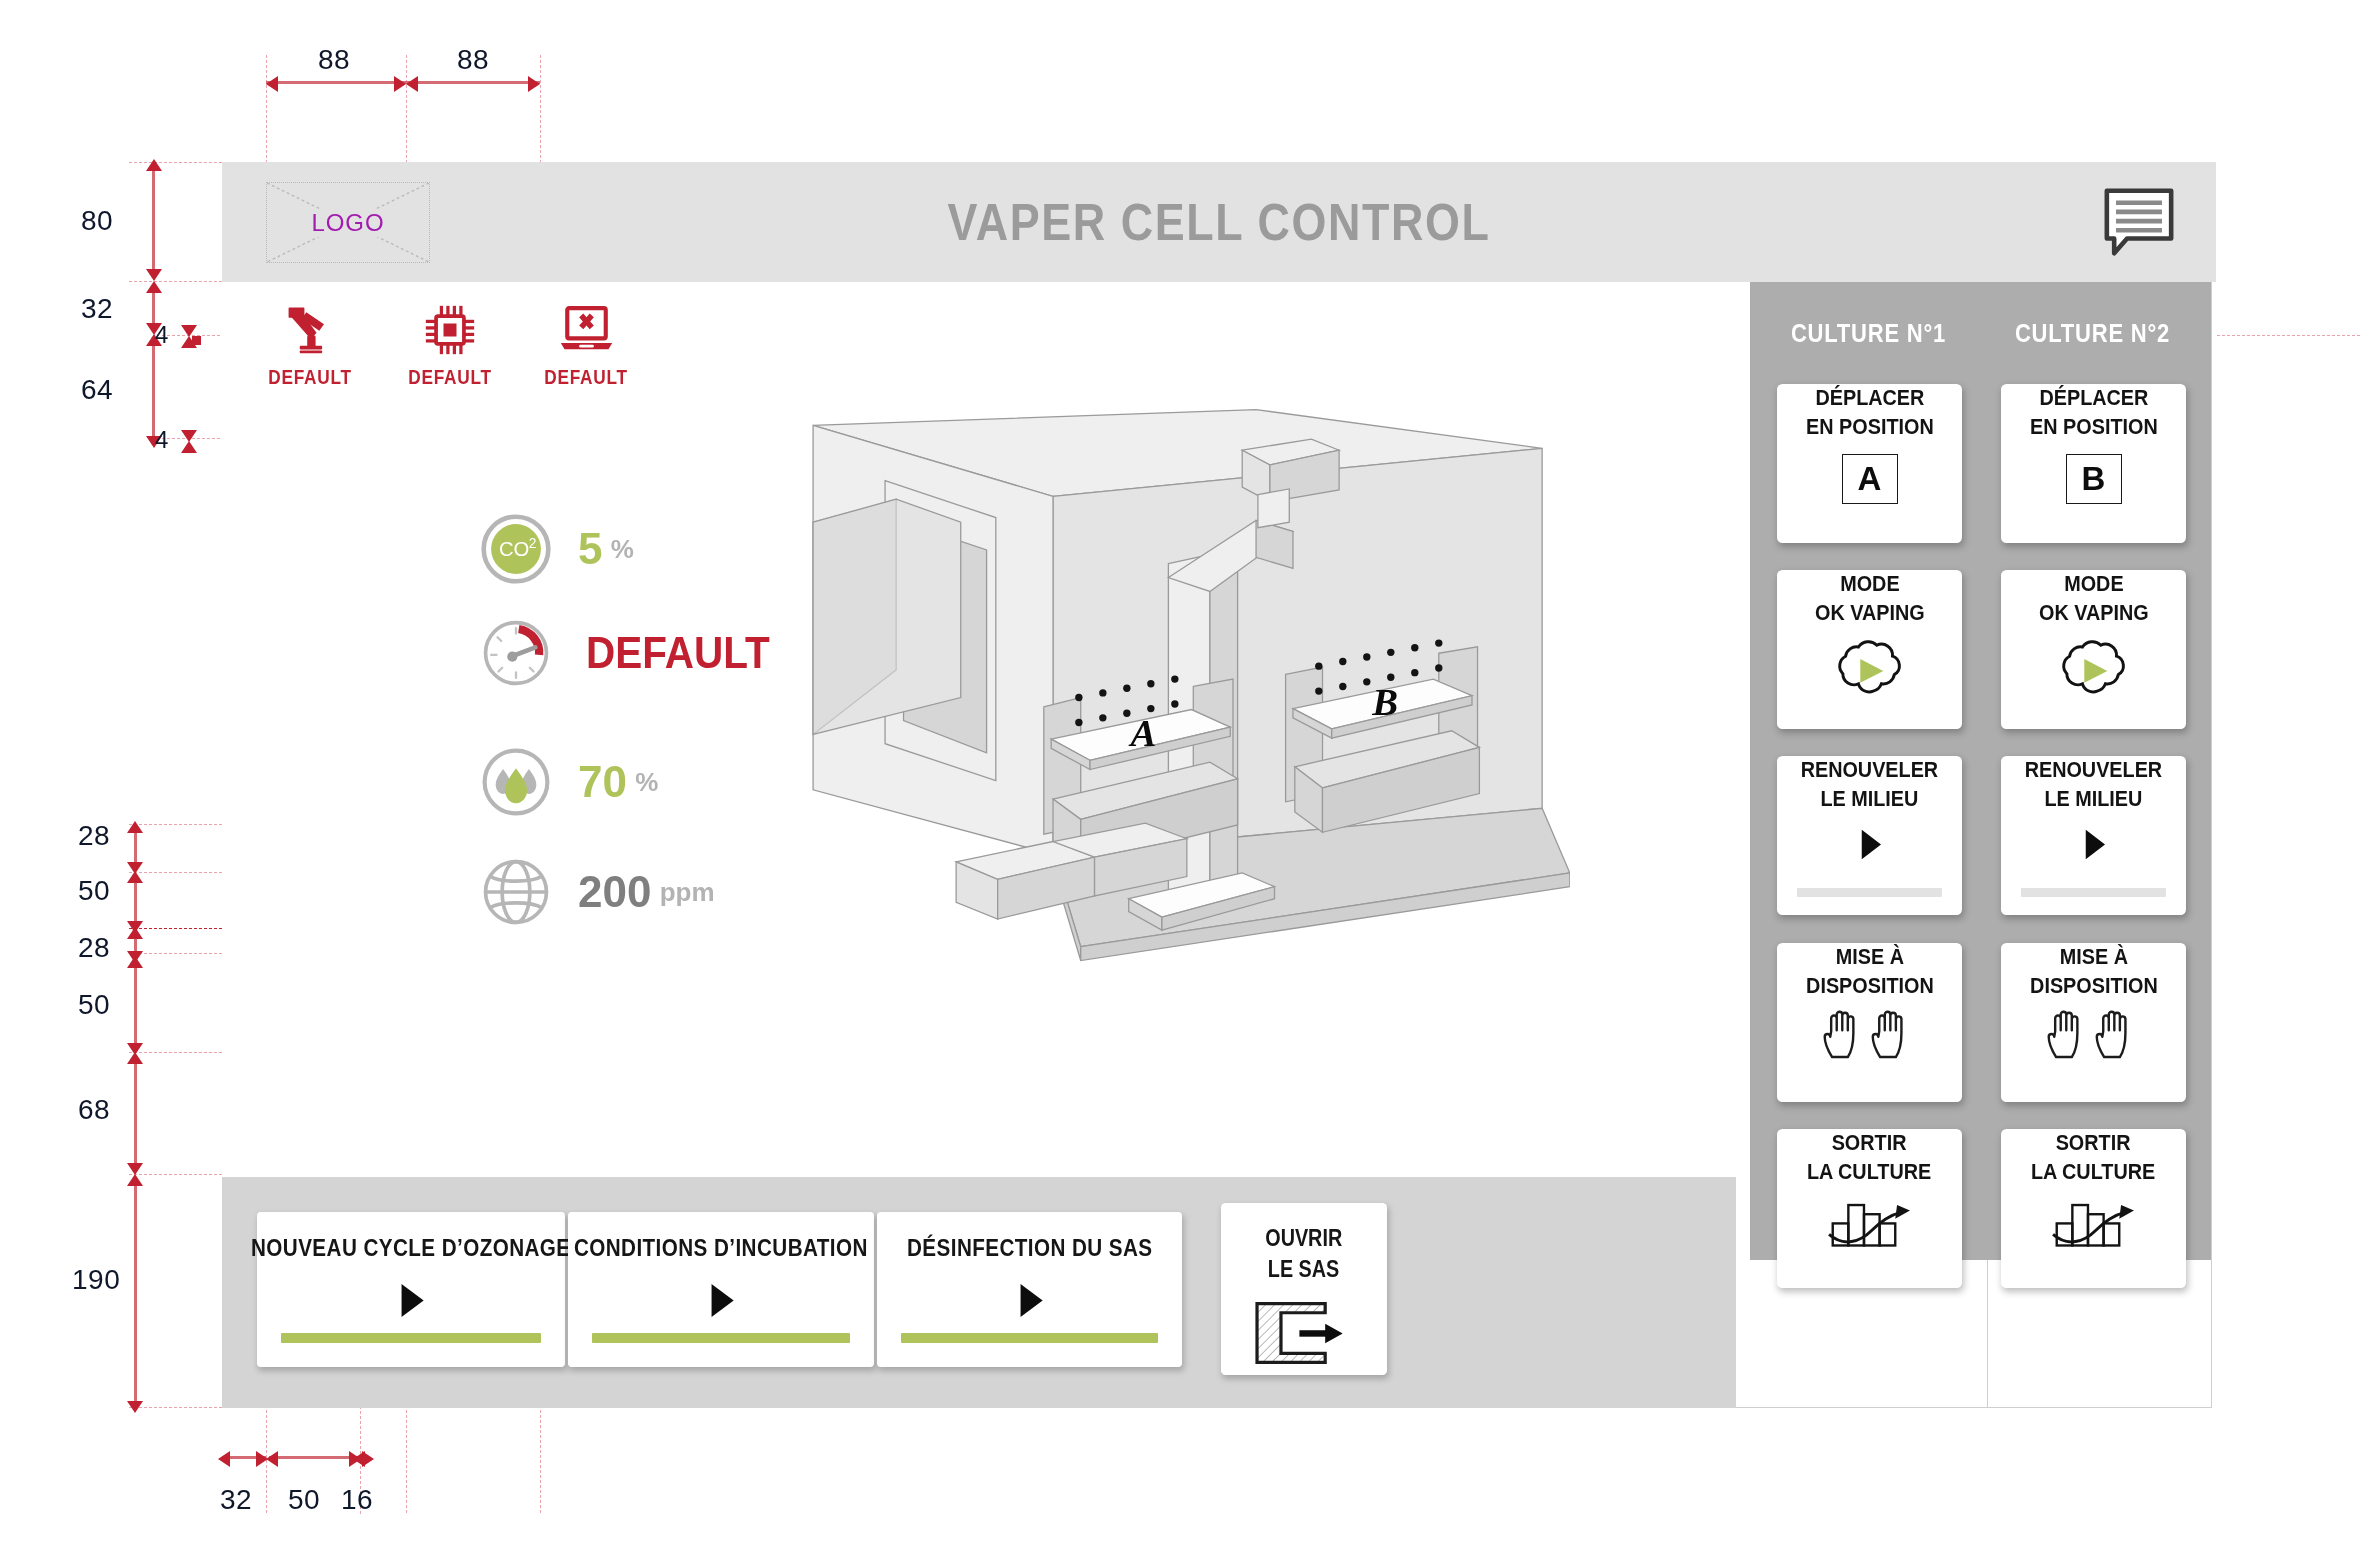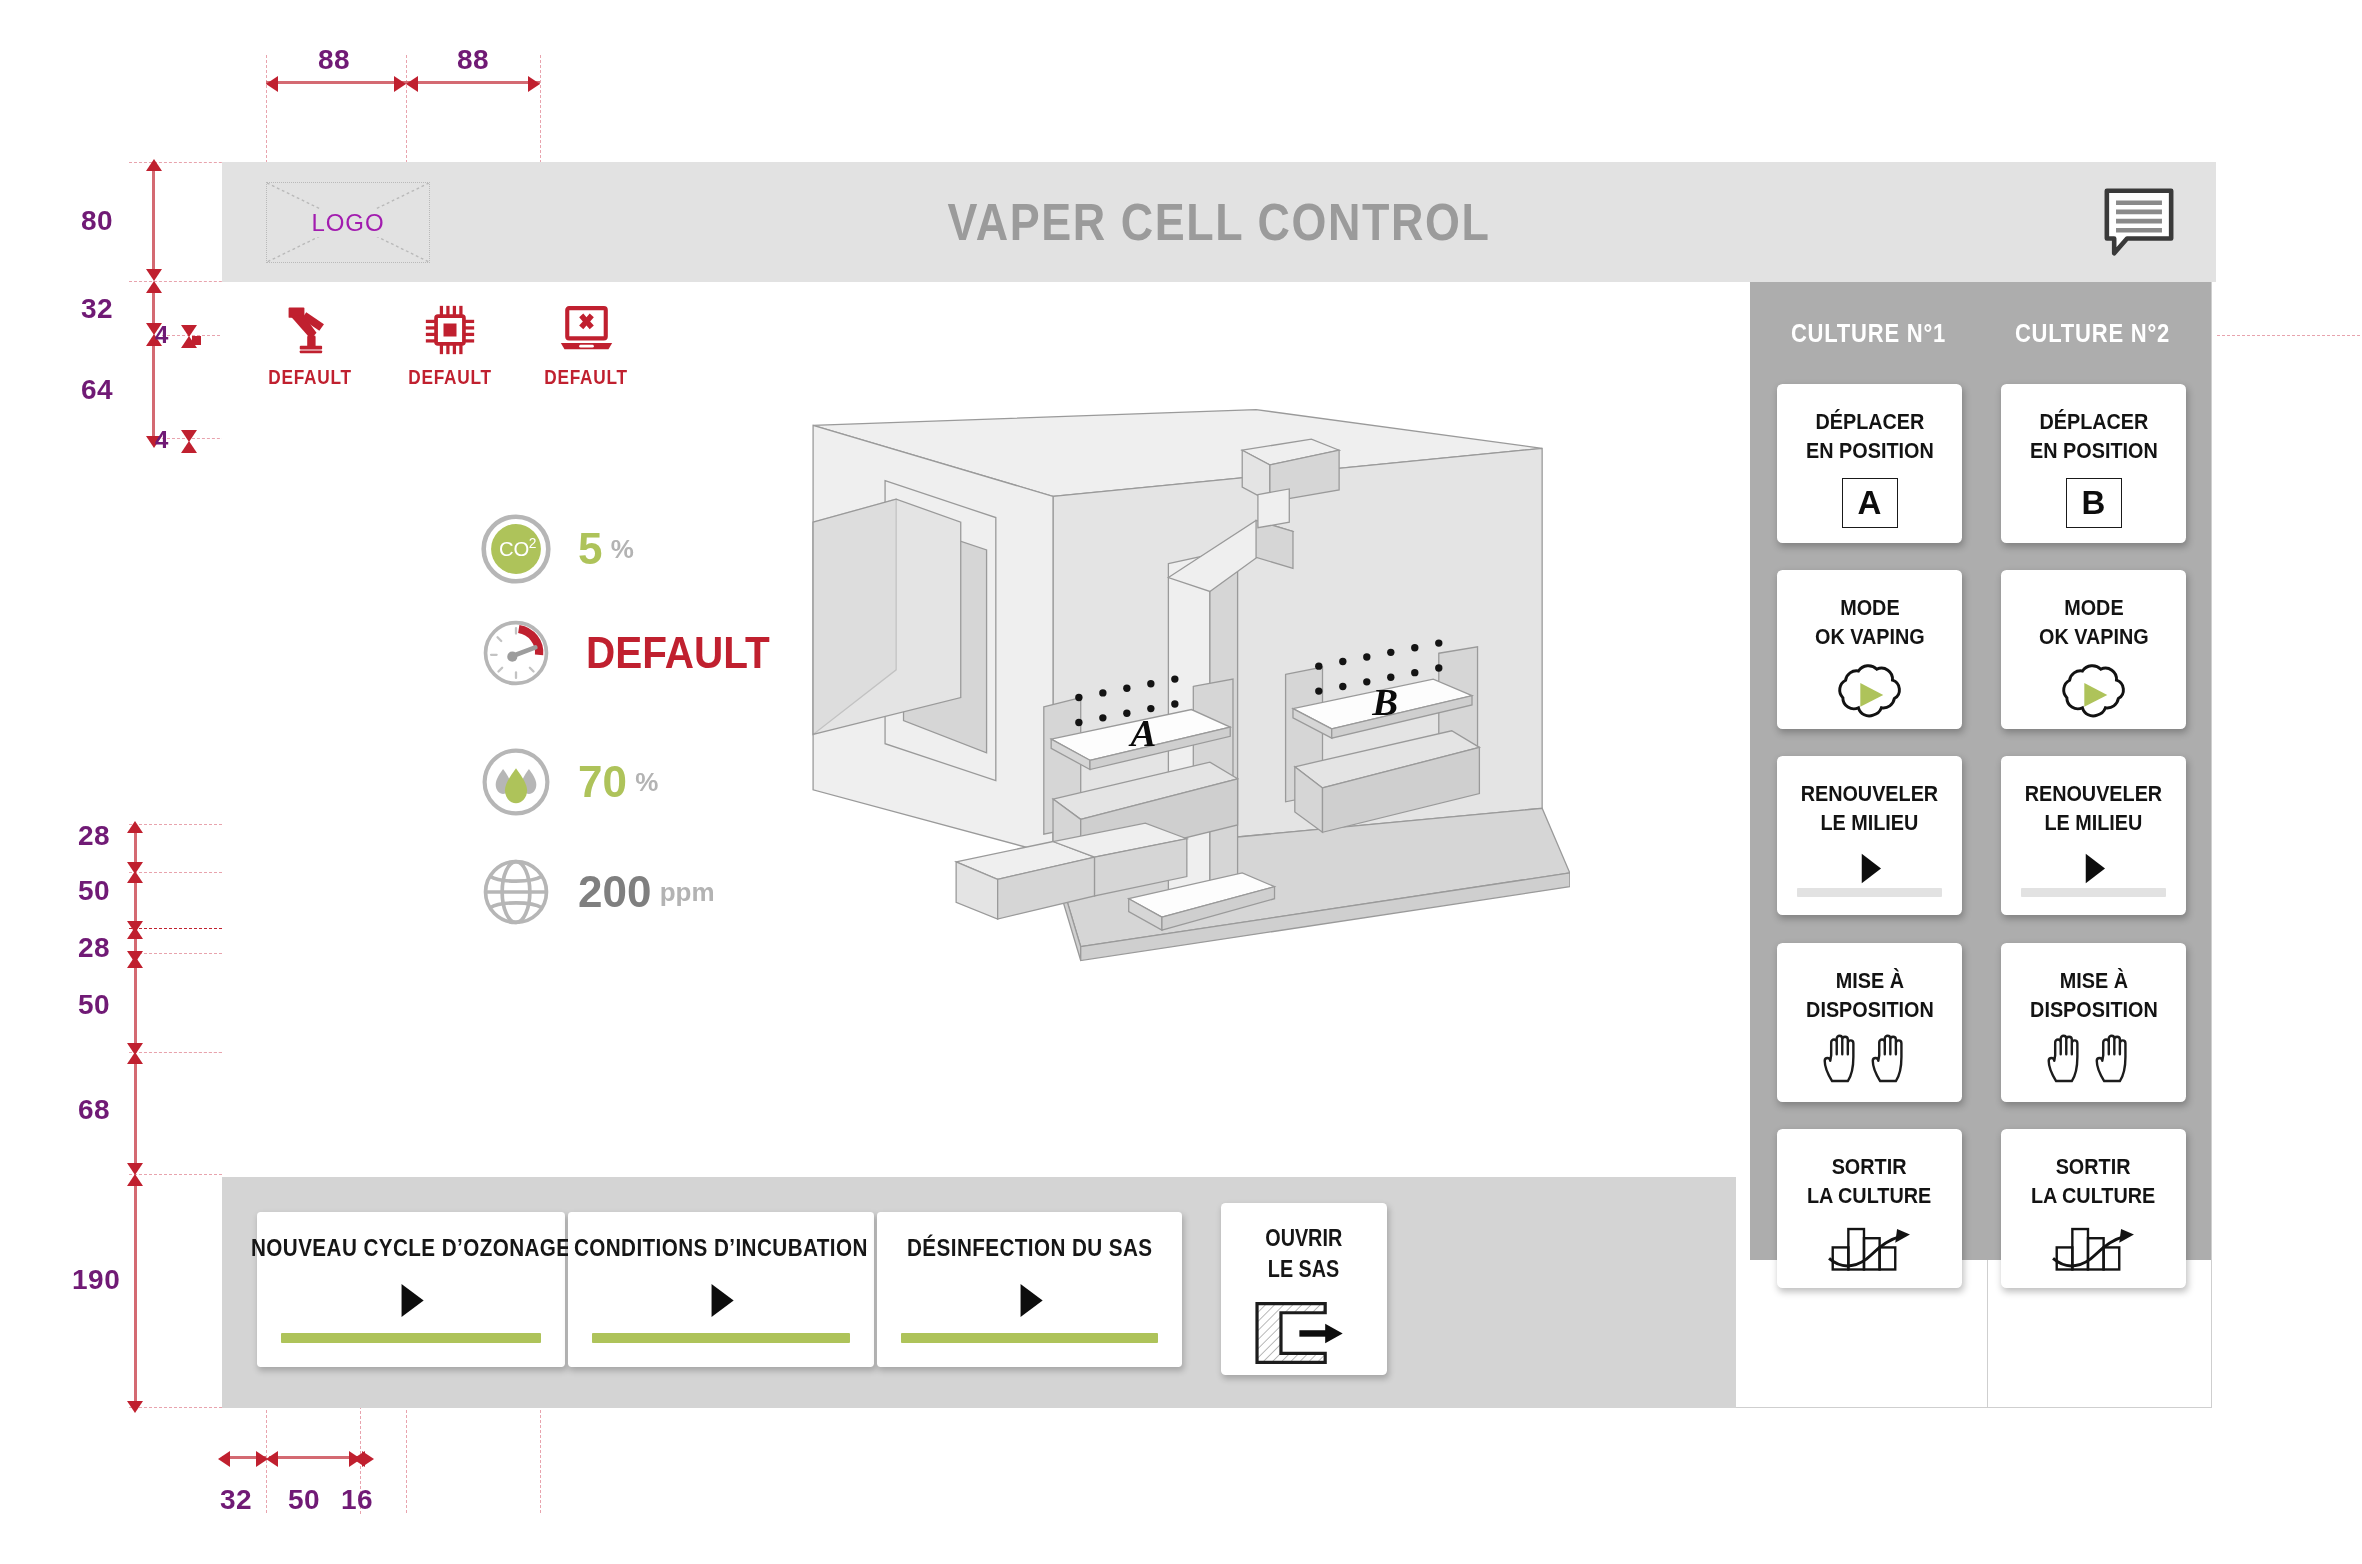--- a/index.html
+++ b/index.html
@@ -8,21 +8,21 @@
     font-family:"Liberation Sans","DejaVu Sans",sans-serif;
     -webkit-font-smoothing:antialiased;
   }
   .abs{position:absolute;}
 
   
   .guide-v{position:absolute;border-left:1.8px dashed #e8a3ad;}
   .guide-h{position:absolute;border-top:1.8px dashed #e8a3ad;}
   .guide-h-strong{position:absolute;border-top:1.8px dashed #c0202f;}
   .guide-solid-v{position:absolute;border-left:0.9px solid #b9b9b9;}
-  .dim-label{position:absolute;color:#701a75;font-weight:bold;font-size:28px;
+  .dim-label{position:absolute;color:#0f172a;font-weight:normal;font-size:28px;
     font-family:"Liberation Sans",sans-serif;letter-spacing:0.5px;}
   .dim-line-v{position:absolute;background:#d46a72;width:2.8px;}
   .dim-line-h{position:absolute;background:#d46a72;height:2.8px;}
   .arw{position:absolute;width:0;height:0;}
   .arw-up{border-left:8.3px solid transparent;border-right:8.3px solid transparent;border-bottom:12px solid #c0202f;}
   .arw-dn{border-left:8.3px solid transparent;border-right:8.3px solid transparent;border-top:12px solid #c0202f;}
   .arw-lf{border-top:8.3px solid transparent;border-bottom:8.3px solid transparent;border-right:12px solid #c0202f;}
   .arw-rt{border-top:8.3px solid transparent;border-bottom:8.3px solid transparent;border-left:12px solid #c0202f;}
 
   
@@ -77,21 +77,21 @@
   .sasbtn .sb-lab{font-size:23px;color:#161616;font-weight:bold;transform:scaleX(.86);line-height:1.35;text-align:center;}
 
   
   #sidebar{position:absolute;left:1514px;top:120px;width:480px;height:1126px;}
   .colwrap{position:absolute;top:0;width:238px;height:1126px;border-right:0.9px solid #cfcfcf;box-sizing:border-box;}
   .colgray{position:absolute;left:0;top:0;width:100%;height:978px;background:#adadad;}
   .coltitle{position:absolute;left:0;top:37px;width:100%;text-align:center;color:#ffffff;
      font-size:25px;font-weight:bold;letter-spacing:0.9px;transform:scaleX(.88);}
   .ccard{position:absolute;left:27px;width:185px;background:#ffffff;border-radius:5.5px;
      box-shadow:1.8px 3.7px 7.4px rgba(0,0,0,.25);display:flex;flex-direction:column;align-items:center;
-     padding-top:24px;box-sizing:border-box;}
+     padding-top:0;box-sizing:border-box;}
   .ccard .cc-lab{font-size:22px;color:#131313;font-weight:bold;line-height:1.3;text-align:center;
      transform:scaleX(.90);}
   .pos-box{margin-top:13px;width:54px;height:48px;border:1.8px solid #1a1a1a;
      display:flex;align-items:center;justify-content:center;font-size:33px;font-weight:bold;color:#0d0d0d;}
   .cc-prog{position:absolute;left:20px;right:20px;bottom:18.5px;height:8.3px;background:#e2e2e2;border-radius:0.9px;}
   .vline{position:absolute;width:0.9px;background:#c9c9c9;}
 </style>
 </head>
 <body>
 

